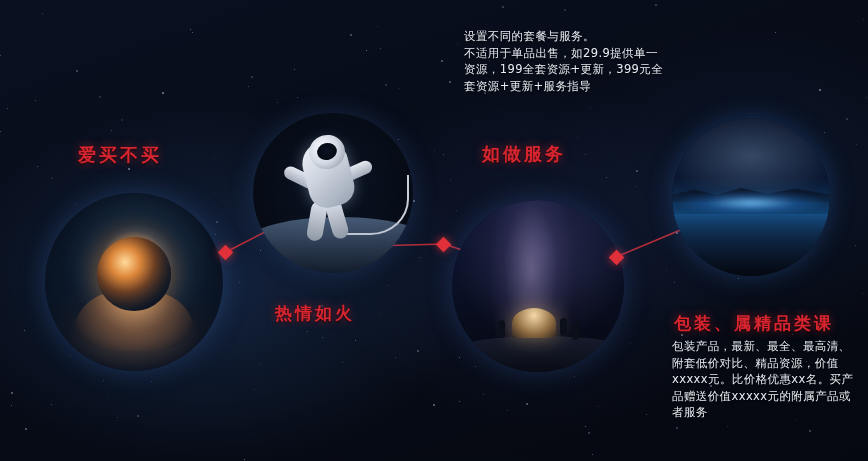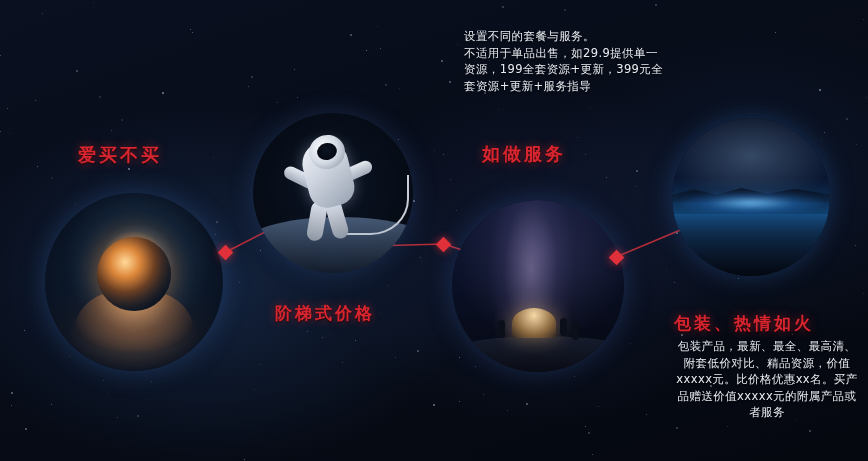--- a/index.html
+++ b/index.html
@@ -114,21 +114,21 @@
   .head{position:absolute;color:#d8252f;font-weight:bold;letter-spacing:3px;
     text-shadow:0 0 10px rgba(216,37,47,.55),0 1px 2px rgba(0,0,0,.95);}
 
   #body1{left:44px;top:12px;width:190px;}
   #head1{left:78px;top:143px;font-size:18px;}
   #body2{left:464px;top:28px;width:200px;}
   #head2{left:482px;top:142px;font-size:18px;}
   #head3{left:275px;top:302px;font-size:17px;}
   #body3{left:228px;top:326px;width:196px;text-align:center;}
   #head4{left:674px;top:312px;font-size:17px;}
-  #body4{left:672px;top:338px;width:190px;text-align:center;}
+  #body4{left:672px;top:338px;width:190px;}
 </style>
 </head>
 <body>
 
 <div id="stage">
 
   <div class="stars" id="stars">
       <i style="left:260px;top:250px;width:1.3px;height:1.3px;opacity:0.89"></i>
       <i style="left:459px;top:401px;width:1.4px;height:1.4px;opacity:0.84"></i>
       <i style="left:866px;top:97px;width:0.5px;height:0.5px;opacity:0.34"></i>
@@ -331,18 +331,18 @@
   <div class="marker" style="left:220px;top:247px;"></div>
   <div class="marker" style="left:438px;top:239px;"></div>
   <div class="marker" style="left:611px;top:252px;"></div>
 
   <div class="head" id="head1">爱买不买</div>
 
   <div class="txt" id="body2">设置不同的套餐与服务。
 不适用于单品出售，如29.9提供单一资源，199全套资源+更新，399元全套资源+更新+服务指导</div>
   <div class="head" id="head2">如做服务</div>
 
-  <div class="head" id="head3">阶梯式价格</div>
-
-  <div class="head" id="head4">包装、热情如火</div>
+  <div class="head" id="head3">热情如火</div>
+
+  <div class="head" id="head4">包装、属精品类课</div>
   <div class="txt" id="body4">包装产品，最新、最全、最高清、附套低价对比、精品资源，价值xxxxx元。比价格优惠xx名。买产品赠送价值xxxxx元的附属产品或者服务</div>
 
 </div>
 
 </body></html>

